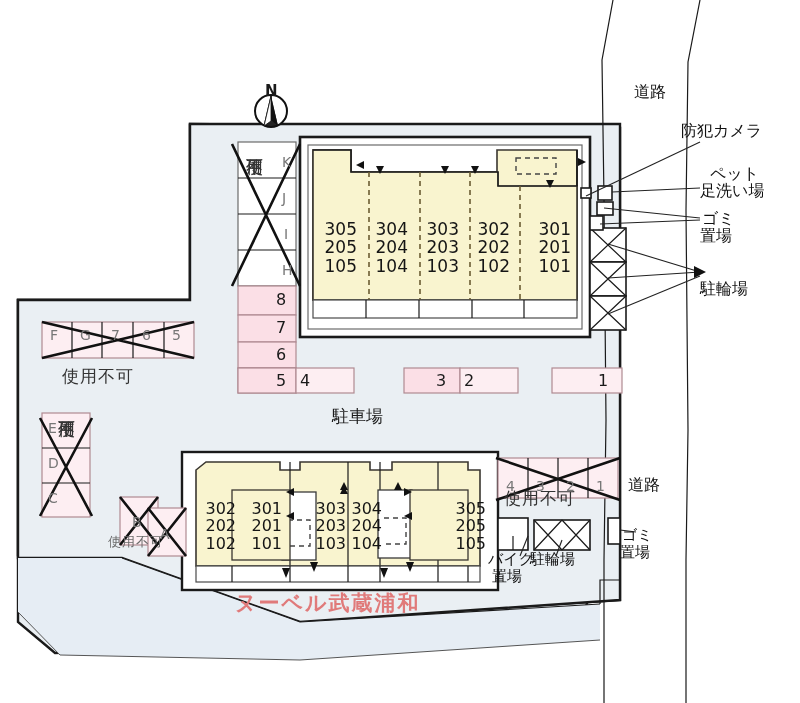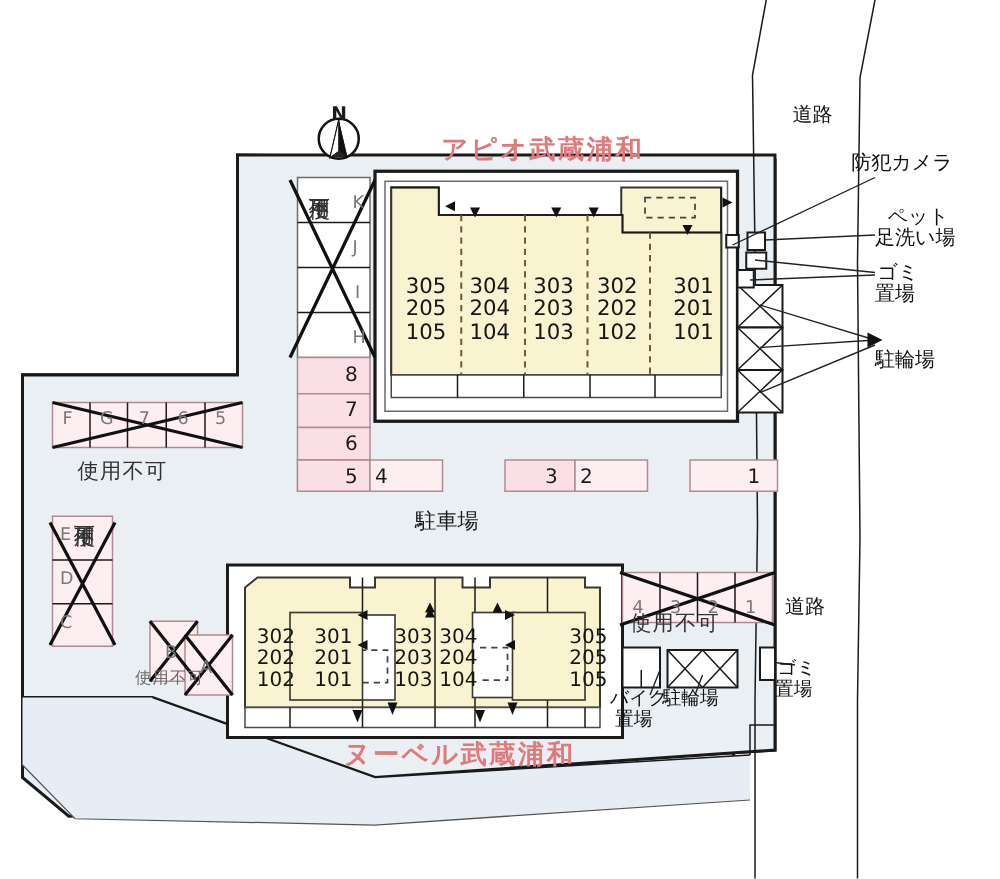--- a/index.html
+++ b/index.html
@@ -207,21 +207,20 @@
       <polygon points="271,96 278,126 271,120" fill="#111"></polygon>
       <polygon points="271,96 264,126 271,120" fill="#ffffff" stroke="#111" stroke-width="1"></polygon>
       <polygon points="271,96 278,126 264,126" fill="#111" opacity="0.92"></polygon>
       <polygon points="271,96 264,126 271,121" fill="#ffffff" stroke="#111" stroke-width="0.8"></polygon>
     </g>
 
   </svg>
 
   <div class="lbl" style="left:265px;top:82px;font-size:15px;font-weight:bold;">N</div>
 
-  <div class="lbl bldg-title" style="left:353px;top:105px;">アピオ武蔵浦和</div>
 
   <div class="unitcol" style="left:309px;top:220px;width:48px;">
     <span>305</span>
     <span>205</span>
     <span>105</span>
   </div>
   <div class="unitcol" style="left:360px;top:220px;width:48px;">
     <span>304</span>
     <span>204</span>
     <span>104</span>
@@ -235,21 +234,21 @@
     <span>302</span>
     <span>202</span>
     <span>102</span>
   </div>
   <div class="unitcol" style="left:523px;top:220px;width:48px;">
     <span>301</span>
     <span>201</span>
     <span>101</span>
   </div>
 
-  <div class="lbl bldg-title" style="left:235px;top:589px;margin-left:40px;">ヌーベル武蔵浦和</div>
+  <div class="lbl bldg-title" style="left:235px;top:589px;">ヌーベル武蔵浦和</div>
 
   <div class="unitcol" style="left:196px;top:500px;width:40px;font-size:16px;">
     <span>302</span>
     <span>202</span>
     <span>102</span>
   </div>
   <div class="unitcol" style="left:236px;top:500px;width:46px;font-size:16px;">
     <span>301</span>
     <span>201</span>
     <span>101</span>

